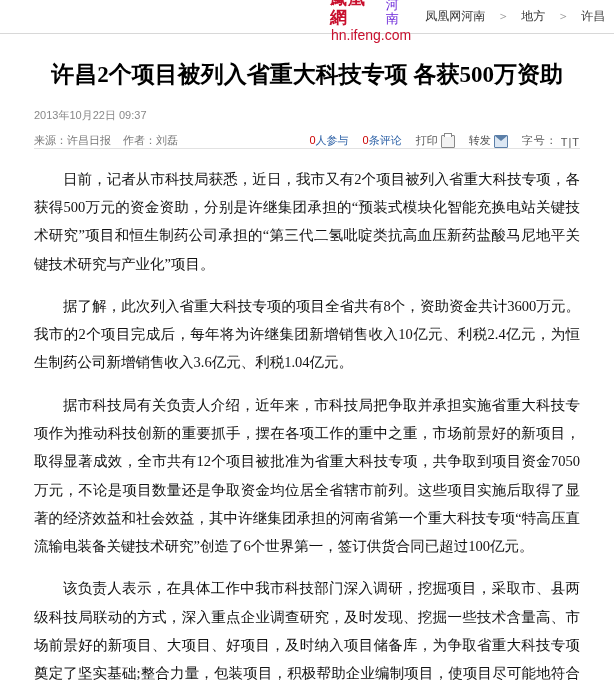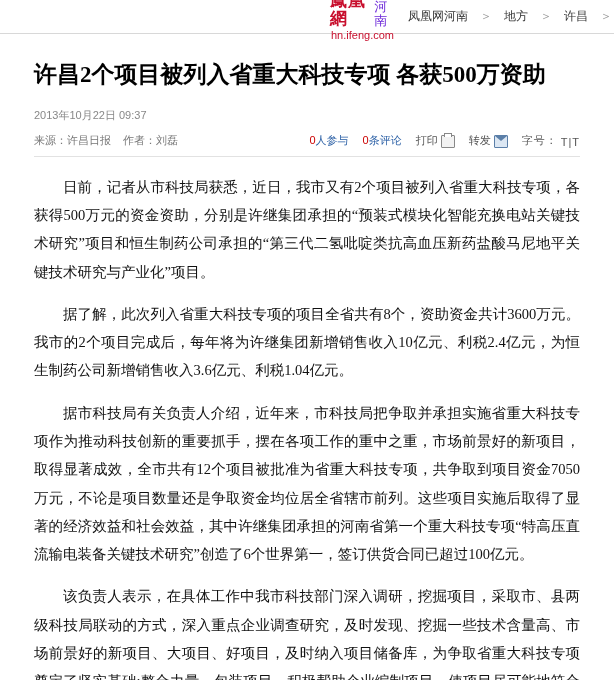--- a/index.html
+++ b/index.html
@@ -46,21 +46,21 @@
     letter-spacing: 1px;
   }
   .brand-sub {
     font-family: "Liberation Serif", serif;
     font-size: 13px;
     color: #6d28d9;
     margin-left: 3px;
     padding-bottom: 1px;
   }
   .brand-url {
-    font-size: 11px;
+    font-size: 14px;
     color: #c8102e;
     font-family: "Liberation Sans", sans-serif;
     margin-left: 1px;
   }
   .brand-block {
     display: flex;
     flex-direction: column;
     align-items: flex-start;
     line-height: 1.1;
   }
@@ -87,33 +87,33 @@
     box-sizing: border-box;
   }
   h1.title {
     font-family: "Liberation Serif", serif;
     font-size: 23px;
     font-weight: bold;
     color: #000;
     margin: 26px 0 0 0;
     letter-spacing: 0px;
     line-height: 1.3;
+    text-align: center;
   }
   .meta-time {
     font-size: 11px;
     color: #888;
     margin-top: 18px;
   }
   .meta-row {
     display: flex;
     align-items: center;
     font-size: 11px;
     color: #777;
     margin-top: 10px;
-    padding-bottom: 8px;
     border-bottom: 1px solid #e2e2e2;
   }
   .meta-source { white-space: nowrap; }
   .meta-tools {
     margin-left: auto;
     display: flex;
     align-items: center;
     gap: 14px;
     white-space: nowrap;
   }

